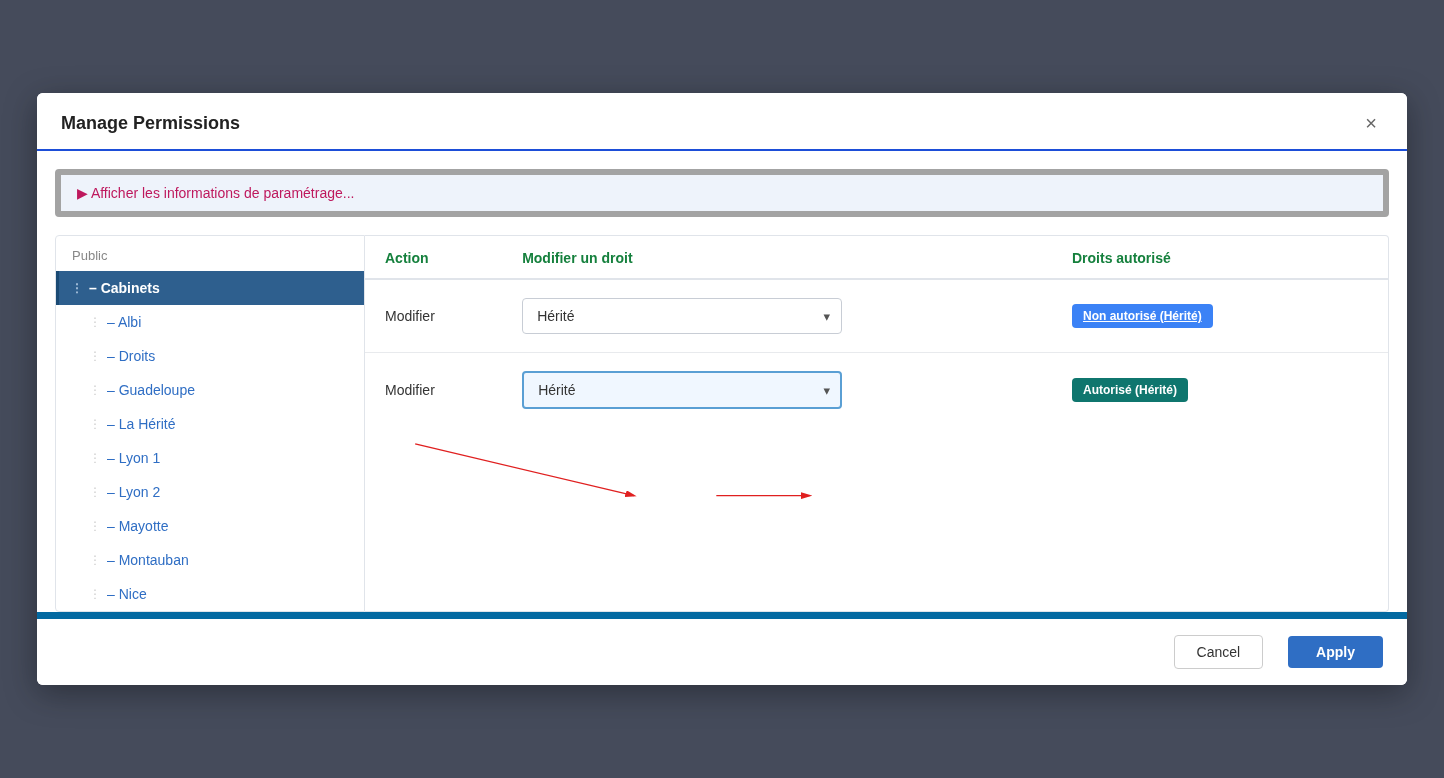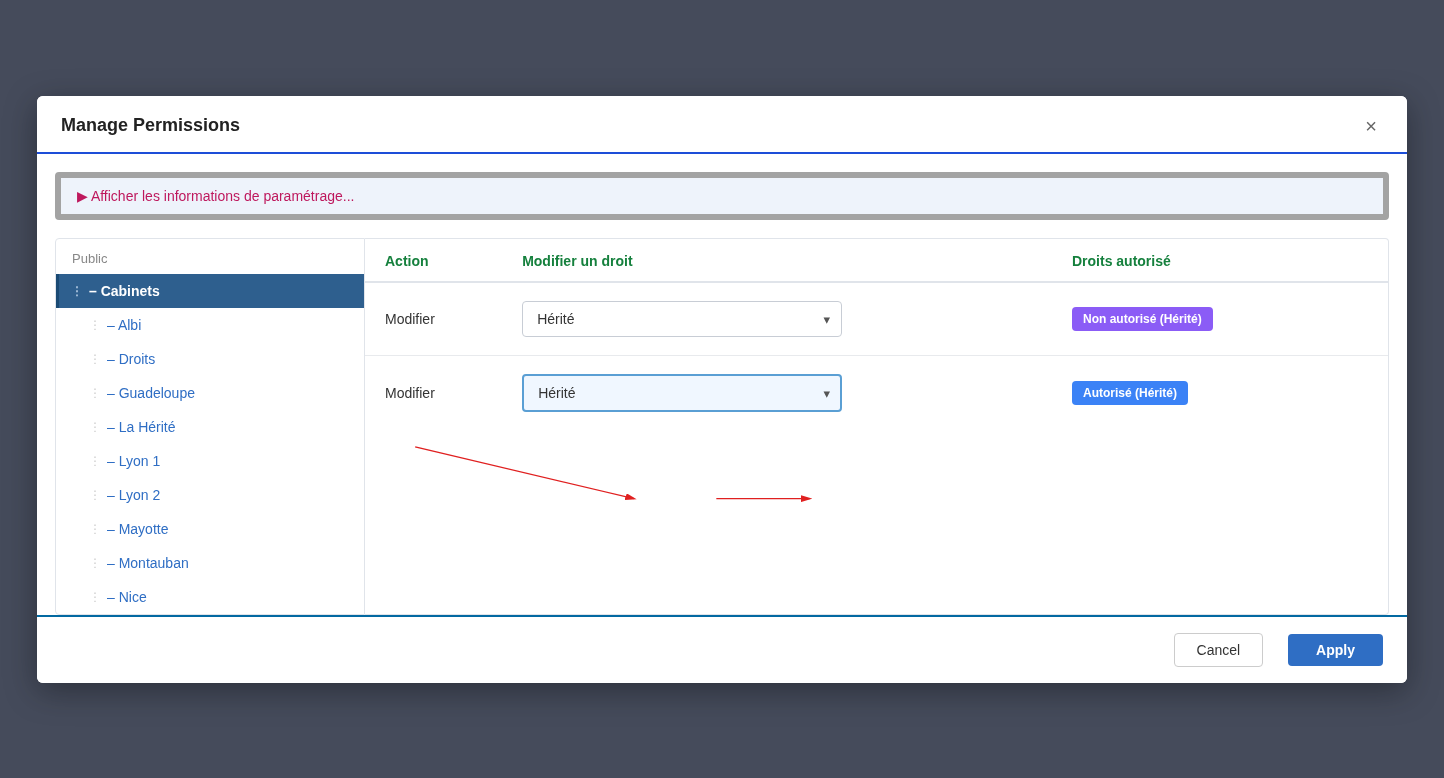--- a/index.html
+++ b/index.html
@@ -193,32 +193,33 @@
     }
     .badge {
       display: inline-block;
       padding: 5px 11px;
       border-radius: 4px;
       font-size: 12px;
       font-weight: 700;
       color: #fff;
     }
     .badge-red {
-      background: #8b5cf6;
+      background: #3b82f6;
+      text-decoration: underline;
     }
     .badge-green {
-      background: #3b82f6;
+      background: #0f766e;
     }
     .modal-footer {
       display: flex;
       align-items: center;
       justify-content: flex-end;
       gap: 12px;
       padding: 16px 24px;
-      border-top: 2px solid #0369a1;
+      border-top: 7px solid #0369a1;
       background: #fff;
     }
     .btn-cancel {
       background: #fff;
       border: 1px solid #ccc;
       color: #333;
       padding: 8px 22px;
       border-radius: 4px;
       font-size: 14px;
       cursor: pointer;

